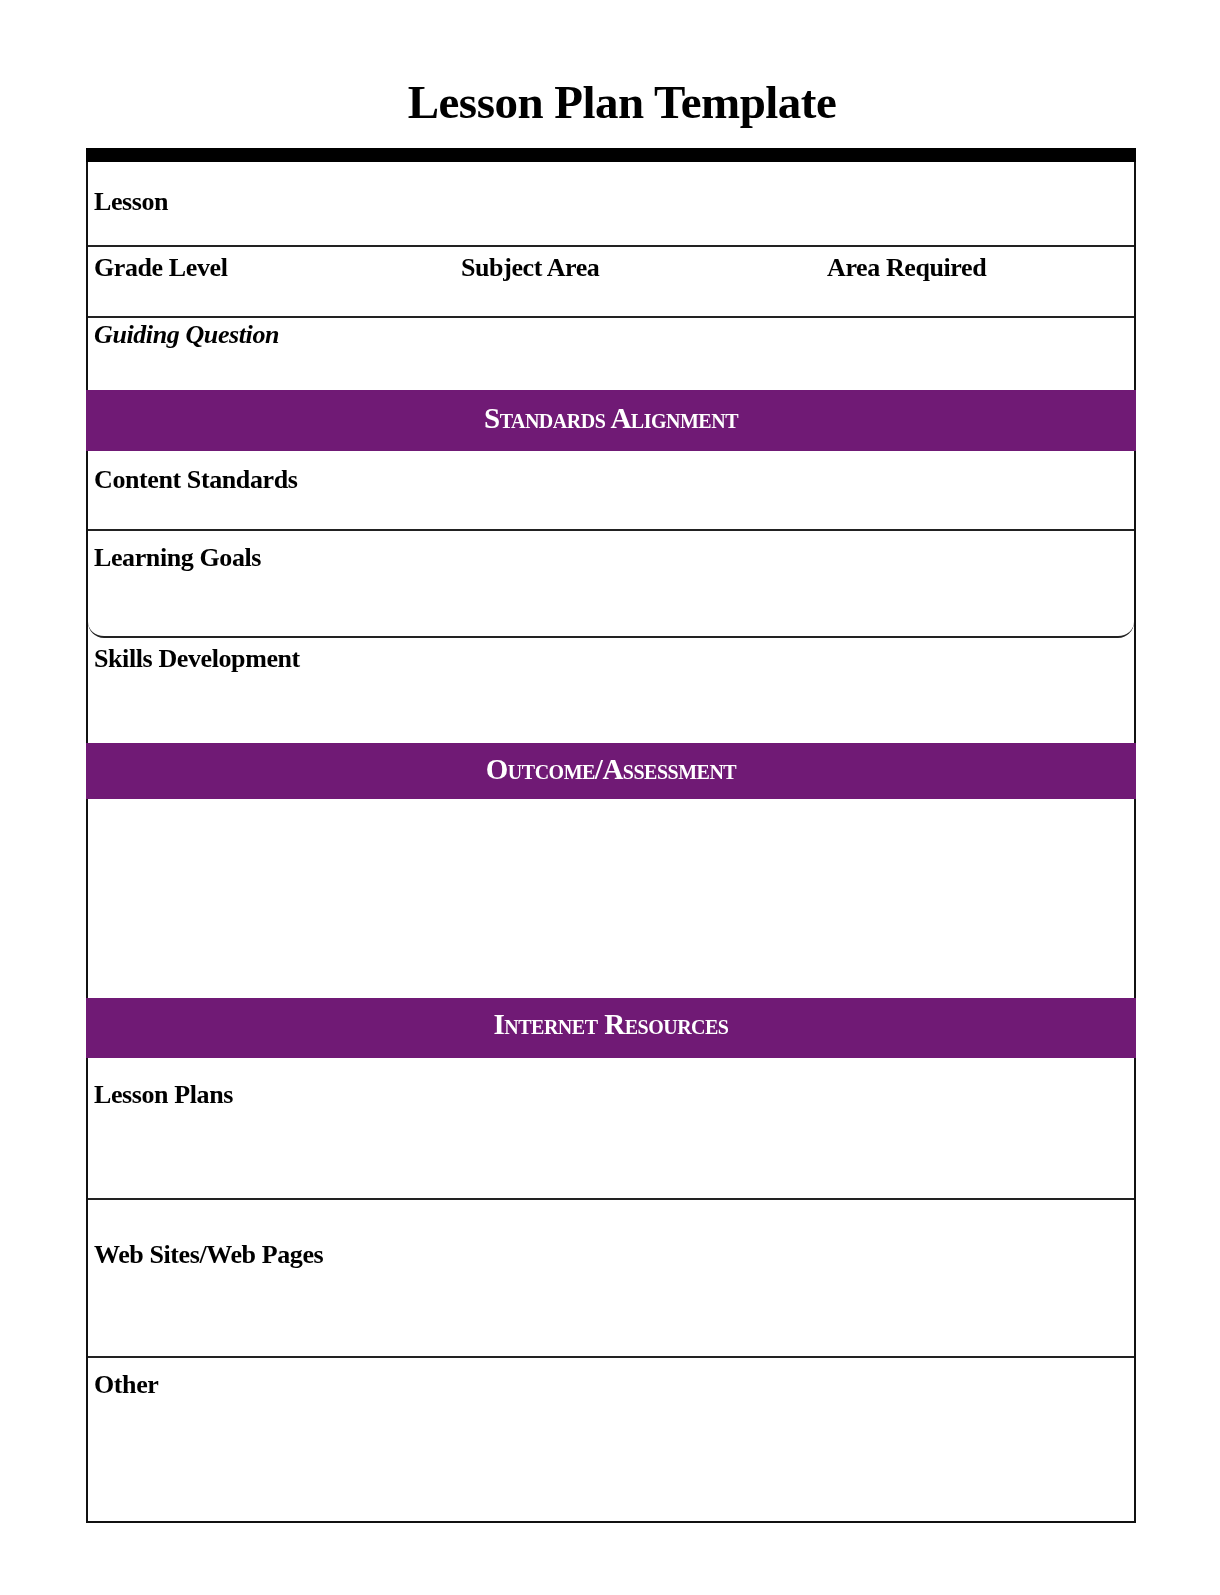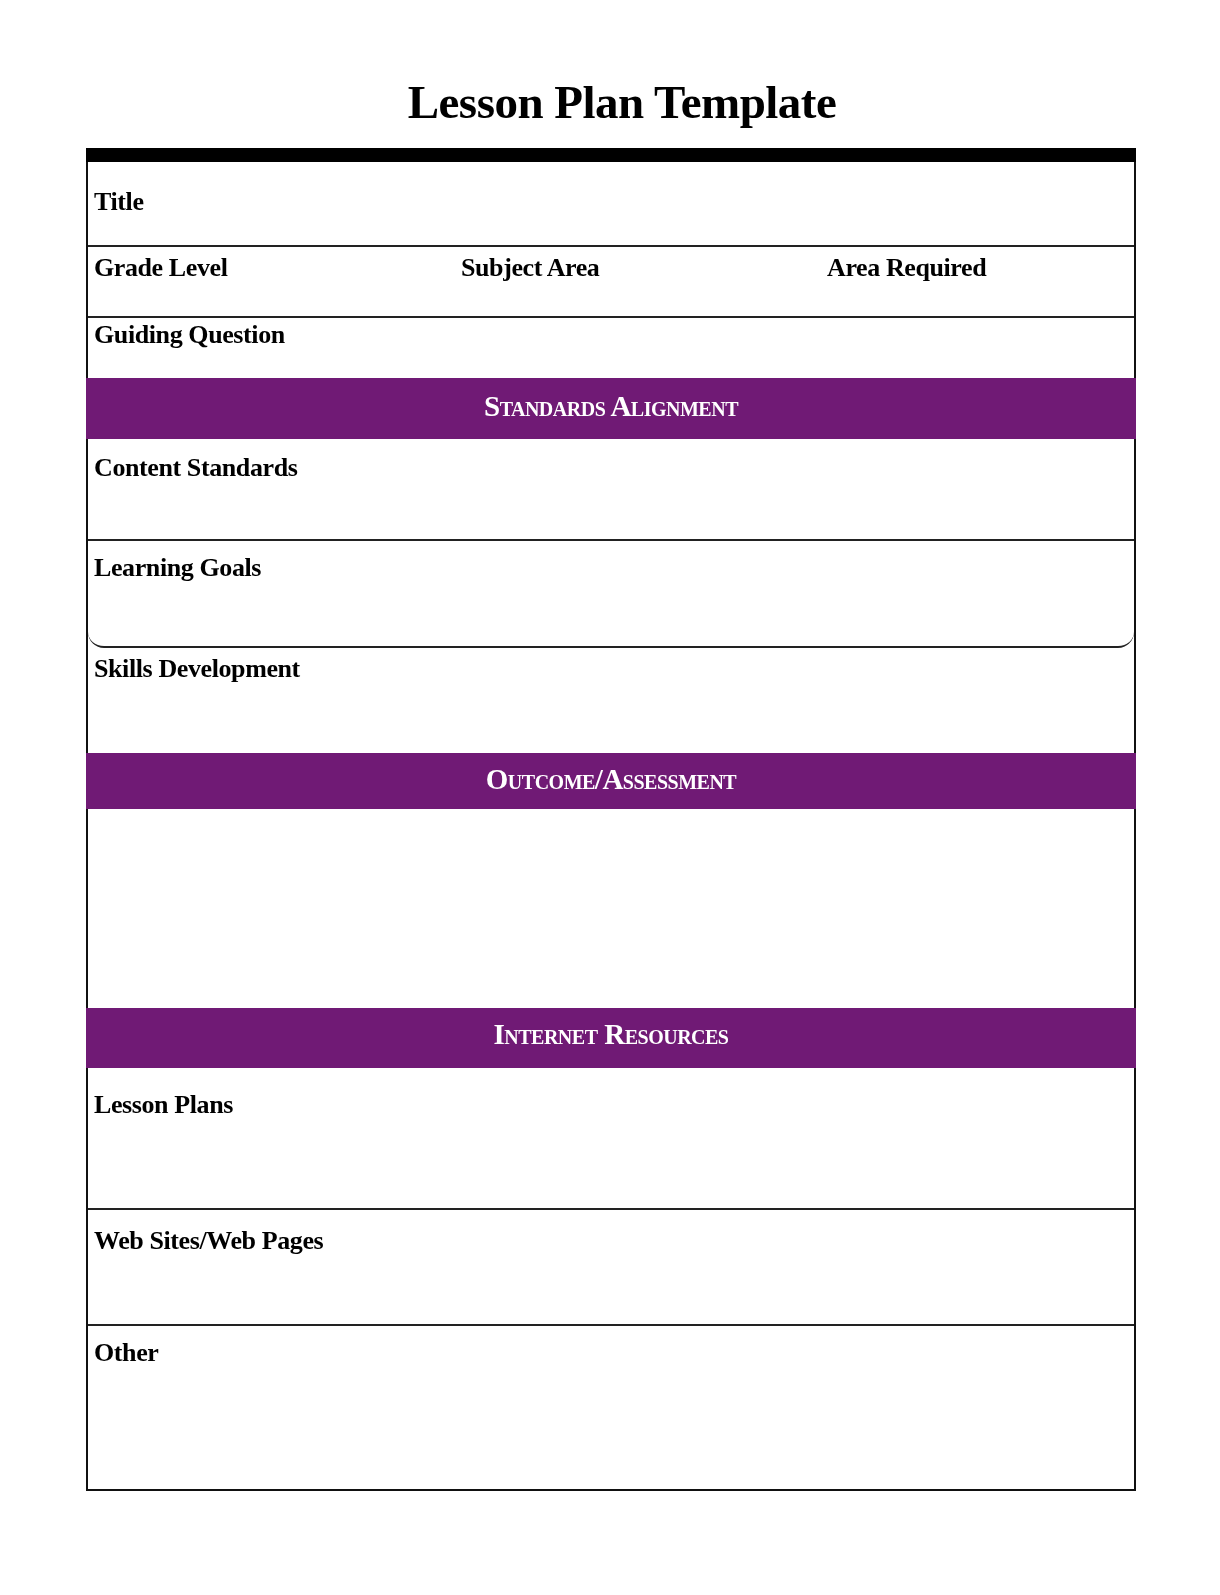--- a/index.html
+++ b/index.html
@@ -77,53 +77,53 @@
   </style>
 </head>
 <body>
 
 <h1 class="doc-title">Lesson Plan Template</h1>
 
 <div class="form">
   <div class="top-bar"></div>
 
   <div class="row" style="height:85px;">
-    <span class="label" style="top:25px;">Title</span>
+    <span class="label" style="top:25px;">Lesson</span>
   </div>
 
   <div class="row cols" style="height:71px;">
     <span class="label" style="top:6px;">Grade Level</span>
     <span class="label c2" style="top:6px;">Subject Area</span>
     <span class="label c3" style="top:6px;">Area Required</span>
   </div>
 
-  <div class="row last" style="height:60px;">
+  <div class="row last" style="height:72px;font-style:italic;">
     <span class="label" style="top:2px;">Guiding Question</span>
   </div>
 
   <div class="band" style="height:61px; line-height:57px;">Standards Alignment</div>
 
-  <div class="row" style="height:102px;padding-left:24px;">
+  <div class="row" style="height:80px;padding-left:24px;">
     <span class="label" style="top:14px;">Content Standards</span>
   </div>
   <div class="row" style="height:107px;border-radius:16px;">
     <span class="label" style="top:12px;">Learning Goals</span>
   </div>
   <div class="row last" style="height:105px;">
     <span class="label" style="top:6px;">Skills Development</span>
   </div>
 
   <div class="band" style="height:56px; line-height:52px;">Outcome/Assessment</div>
 
   <div class="row last" style="height:199px;"></div>
 
   <div class="band" style="height:60px; line-height:52px;">Internet Resources</div>
 
   <div class="row" style="height:142px;text-align:right;">
     <span class="label" style="top:22px;">Lesson Plans</span>
   </div>
-  <div class="row" style="height:116px;">
+  <div class="row" style="height:134px;margin-top:24px;">
     <span class="label" style="top:16px;">Web Sites/Web Pages</span>
   </div>
   <div class="row last" style="height:163px;">
     <span class="label" style="top:12px;">Other</span>
   </div>
 </div>
 
 </body></html>

